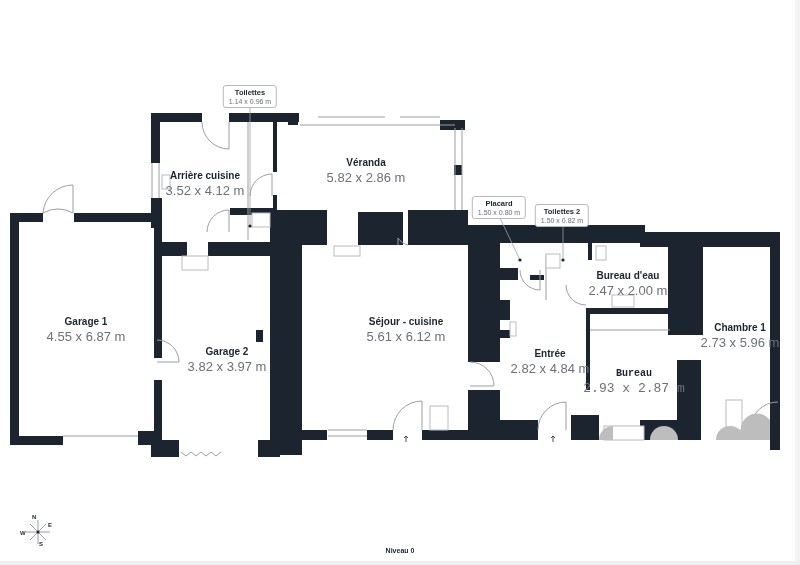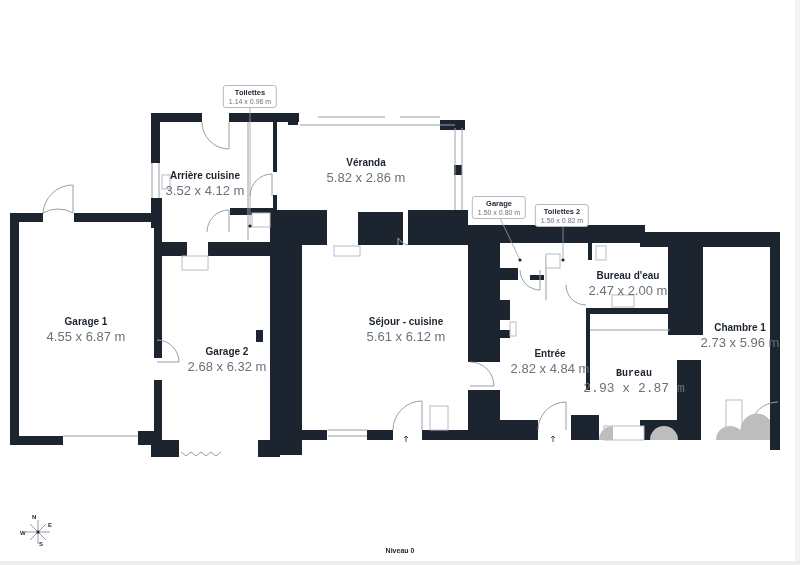--- a/index.html
+++ b/index.html
@@ -148,21 +148,21 @@
     <circle cx="563" cy="260" r="1.6"></circle>
   </g>
 </svg>
 
 <div class="room-label" style="left:86px; top:316px;">
   <div class="room-name">Garage 1</div>
   <div class="room-dim">4.55 x 6.87 m</div>
 </div>
 <div class="room-label" style="left:227px; top:346px;text-align:center;">
   <div class="room-name">Garage 2</div>
-  <div class="room-dim">2.68 x 6.32 m</div>
+  <div class="room-dim">3.82 x 3.97 m</div>
 </div>
 <div class="room-label" style="left:205px; top:170px;">
   <div class="room-name">Arrière cuisine</div>
   <div class="room-dim">3.52 x 4.12 m</div>
 </div>
 <div class="room-label" style="left:366px; top:157px;">
   <div class="room-name">Véranda</div>
   <div class="room-dim">5.82 x 2.86 m</div>
 </div>
 <div class="room-label" style="left:406px; top:316px;">
@@ -184,21 +184,21 @@
 <div class="room-label" style="left:740px; top:322px;">
   <div class="room-name">Chambre 1</div>
   <div class="room-dim">2.73 x 5.96 m</div>
 </div>
 
 <div class="callout" style="left:250px; top:85px;">
   <div class="room-name">Toilettes</div>
   <div class="room-dim">1.14 x 0.96 m</div>
 </div>
 <div class="callout" style="left:499px; top:196px;">
-  <div class="room-name">Garage</div>
+  <div class="room-name">Placard</div>
   <div class="room-dim">1.50 x 0.80 m</div>
 </div>
 <div class="callout" style="left:562px; top:204px;text-align:center;">
   <div class="room-name">Toilettes 2</div>
   <div class="room-dim">1.50 x 0.82 m</div>
 </div>
 
 <div class="compass">
   <svg width="40" height="40" viewBox="0 0 40 40">
     <g stroke="#6b7079" stroke-width="0.7">

